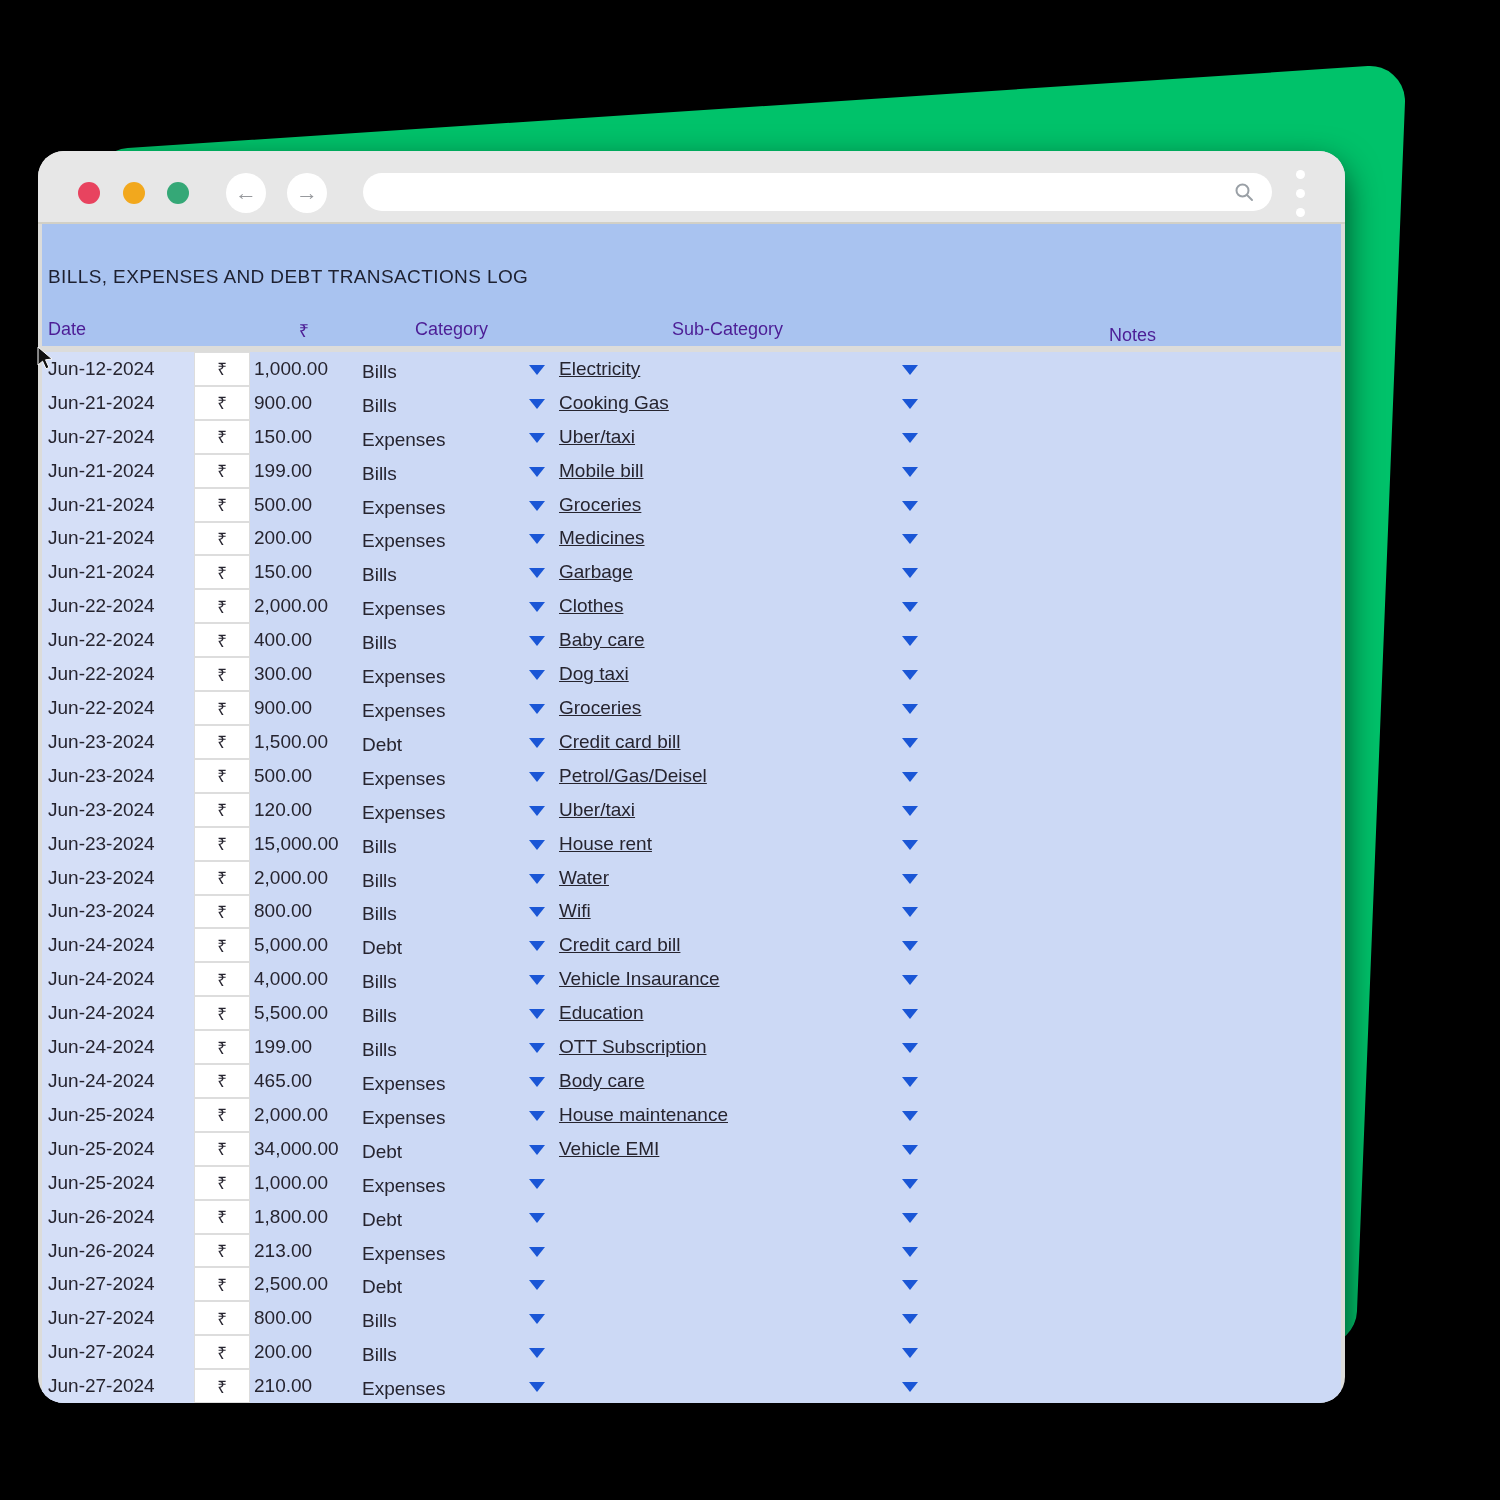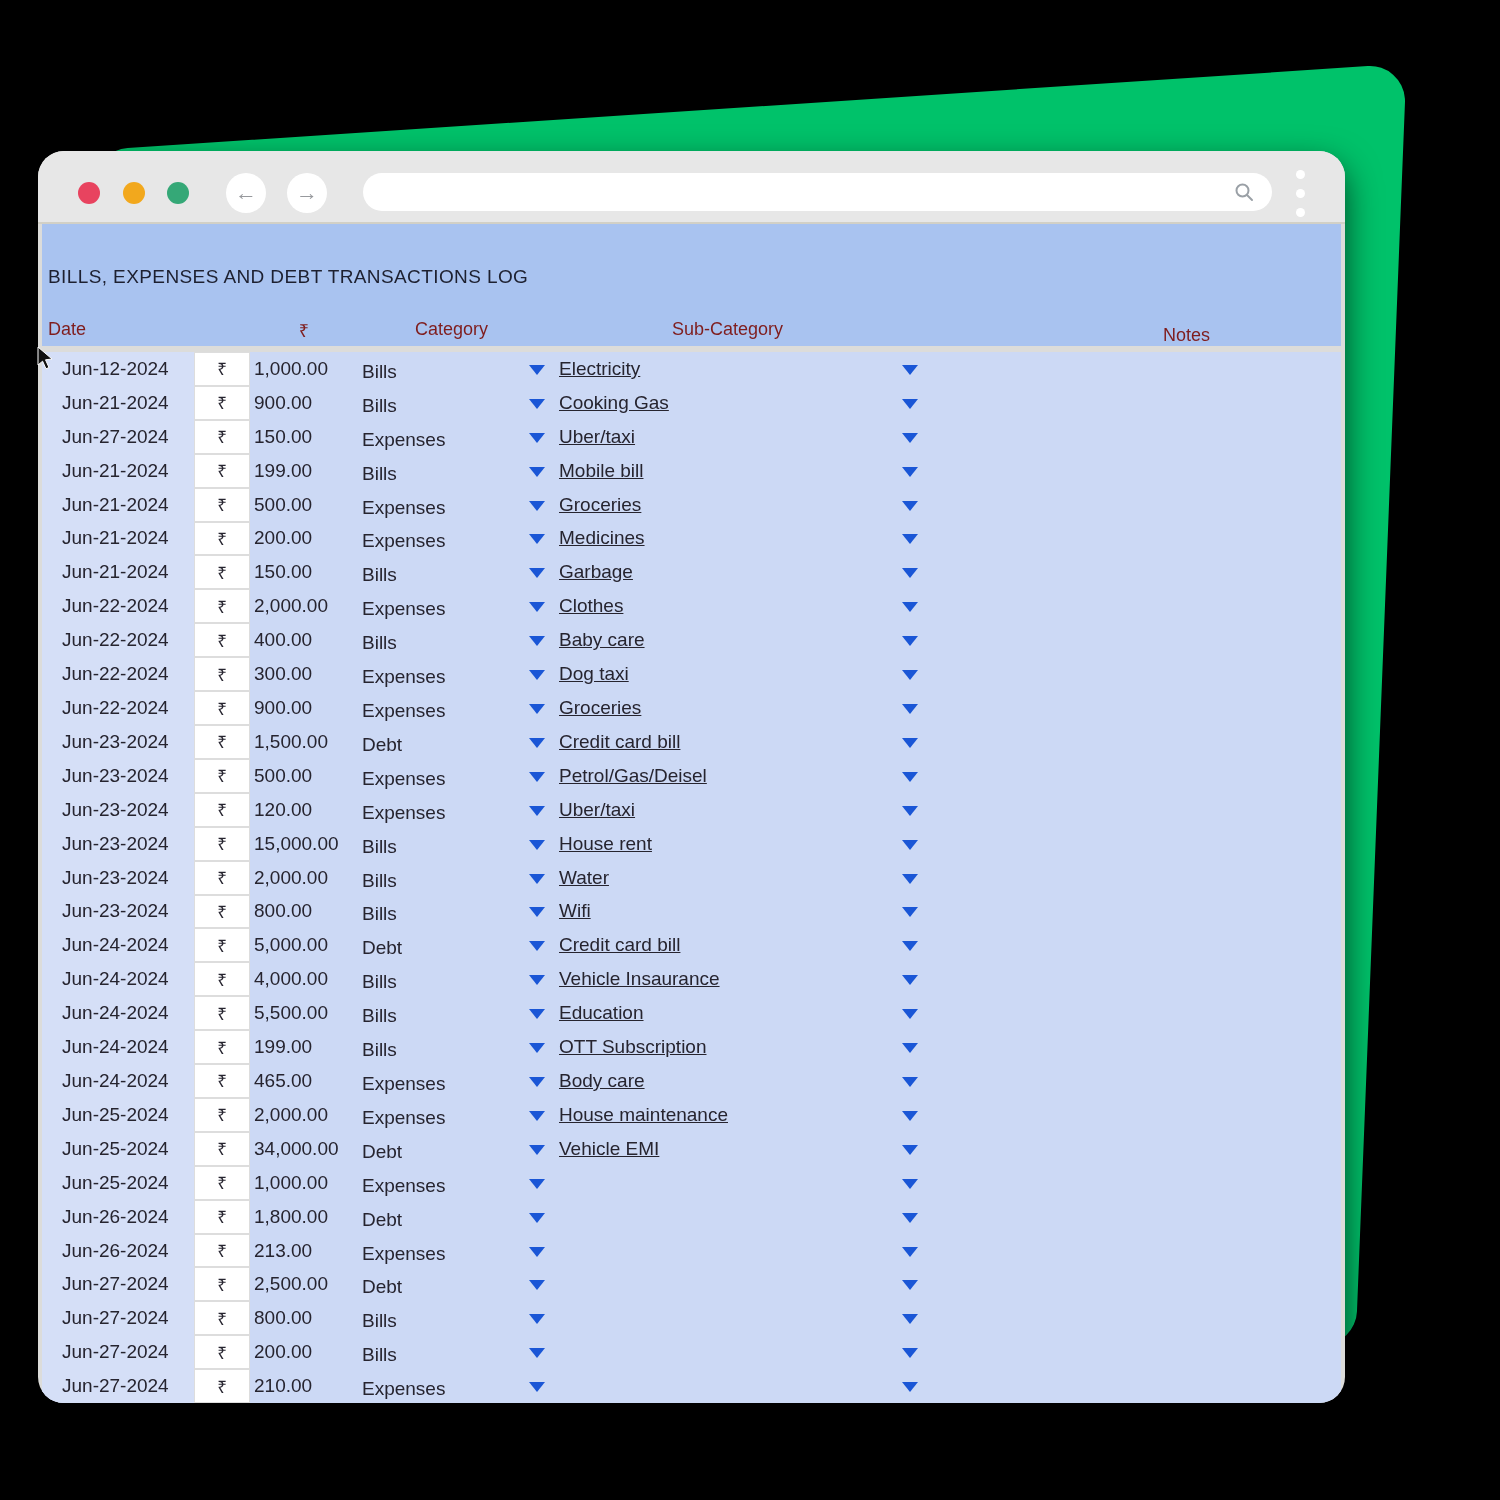--- a/index.html
+++ b/index.html
@@ -40,34 +40,34 @@
   .searchicon{position:absolute;left:1196px;top:31px;width:20px;height:20px;}
   .dots{position:absolute;left:1258px;top:19px;width:9px;height:48px;}
   .dots i{position:absolute;left:0;width:9px;height:9px;border-radius:50%;background:#fff;}
   .dots i:nth-child(1){top:0;} .dots i:nth-child(2){top:19px;} .dots i:nth-child(3){top:38px;}
 
   
   .titlebar{position:absolute;left:4px;right:4px;top:73px;height:105px;background:var(--header-blue);
             display:flex;align-items:center;padding-left:6px;font-size:19px;letter-spacing:.4px;
             color:#1d2030;}
   .headrow{position:absolute;left:4px;right:4px;top:162px;height:33px;background:var(--header-blue);
-           font-size:18px;color:#7f1d1d;}
+           font-size:18px;color:#4c1d95;}
   .headrow .h{position:absolute;top:0;bottom:0;display:flex;align-items:center;}
   .h.h-date{left:6px;}
   .h.h-cur{left:232px;width:60px;justify-content:center;}
   .h.h-cat{left:373px;}
   .h.h-sub{left:630px;text-align:center;}
-  .h.h-notes{left:1121px;margin-top:12px;}
+  .h.h-notes{left:1067px;margin-top:12px;}
 
   .tbody{position:absolute;left:4px;right:4px;top:201px;bottom:0;background:var(--body-blue);
          display:flex;flex-direction:column;}
   .row{position:relative;flex:1;}
   .cell{position:absolute;top:0;bottom:0;display:flex;align-items:center;font-size:19px;
         white-space:nowrap;color:#26242f;}
-  .cell.date{left:0;width:152px;background:var(--date-col-blue);padding-left:20px;box-sizing:border-box;}
+  .cell.date{left:0;width:152px;background:var(--date-col-blue);padding-left:6px;box-sizing:border-box;}
   .cell.cur{left:152px;width:56px;background:#fff;box-shadow:inset 0 0 0 1px #dddddd;
             justify-content:center;font-size:17px;}
   .cell.amt{left:212px;}
   .cell.cat{left:320px;margin-top:6px;}
   .cell.sub{left:517px;text-decoration:underline;}
   .cell.notes{left:940px;right:0;}
   .dd{position:absolute;top:50%;margin-top:-4px;width:0;height:0;
       border-left:8px solid transparent;border-right:8px solid transparent;
       border-top:10px solid var(--dropdown-blue);}
   .dd.dd-cat{left:487px;}

